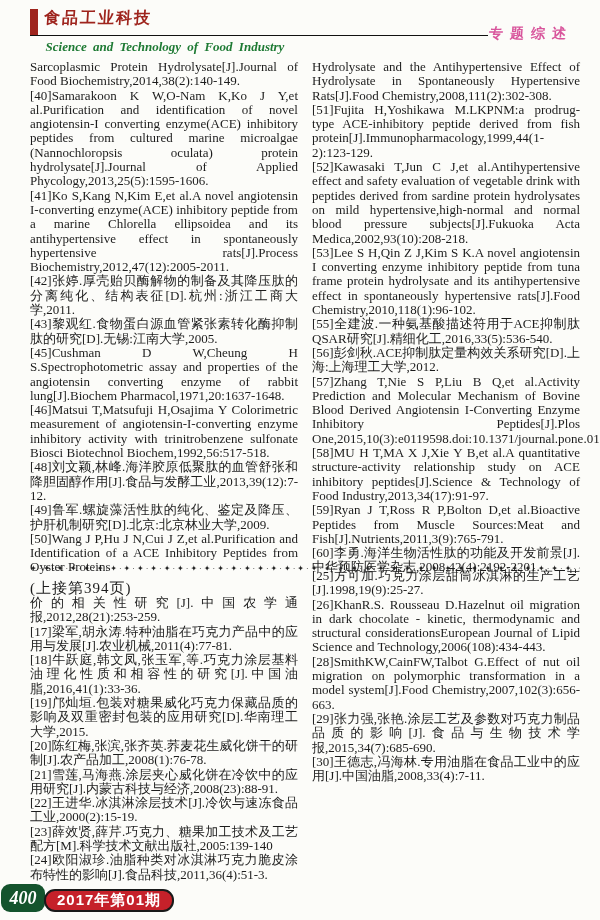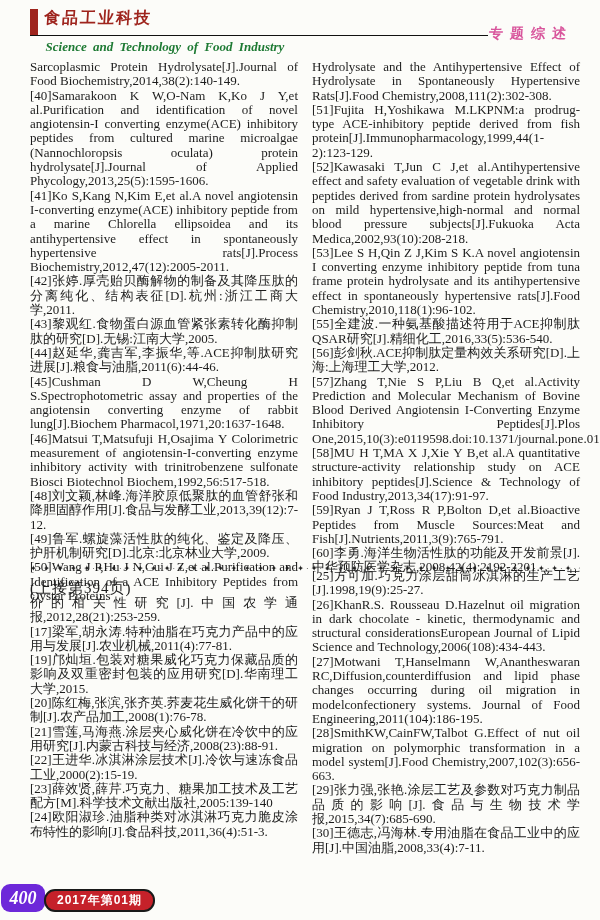--- a/index.html
+++ b/index.html
@@ -26,39 +26,38 @@
   #col-right-bottom{left:312px;top:569px;}
   
   .separator{position:absolute;left:30px;top:564px;width:550px;height:12px;overflow:hidden;white-space:nowrap;font-size:8px;letter-spacing:2px;color:#222;}
   .continued-note{position:absolute;left:30px;top:579px;font-size:15px;letter-spacing:1px;}
   
   .page-num-badge{position:absolute;left:1px;top:884px;width:44px;height:28px;border-radius:9px;
     display:flex;align-items:center;justify-content:center;
     color:#ffffff;font-size:18px;font-weight:bold;font-style:italic;}
   .issue-badge{position:absolute;left:44px;top:889px;height:19px;padding:0 11px;border-radius:11px;
     display:flex;align-items:center;justify-content:center;border:2px solid #1a1a1a;
-    color:#ffffff;font-size:12px;font-weight:bold;
+    color:#ffffff;font-size:15px;font-weight:bold;
     font-family:"Liberation Sans","DejaVu Sans",sans-serif;letter-spacing:1px;}
 </style>
 </head>
 <body>
 
 <div class="logo-bar" style="background: rgb(158, 36, 29);"></div>
 <div class="logo-cn" style="color: rgb(158, 36, 29);">食品工业科技</div>
 <div class="header-rule"></div>
 <div class="logo-en" style="color: rgb(30, 122, 52);">Science and Technology of Food Industry</div>
 <div class="section-label" style="color: rgb(216, 85, 156);">专题综述</div>
 
 <div class="col" id="col-left-top">
     <p class="ref">Sarcoplasmic Protein Hydrolysate[J].Journal of Food Biochemistry,2014,38(2):140-149.</p>
     <p class="ref">[40]Samarakoon K W,O-Nam K,Ko J Y,et al.Purification and identification of novel angiotensin-I converting enzyme(ACE) inhibitory peptides from cultured marine microalgae (Nannochloropsis oculata) protein hydrolysate[J].Journal of Applied Phycology,2013,25(5):1595-1606.</p>
     <p class="ref">[41]Ko S,Kang N,Kim E,et al.A novel angiotensin I-converting enzyme(ACE) inhibitory peptide from a marine Chlorella ellipsoidea and its antihypertensive effect in spontaneously hypertensive rats[J].Process Biochemistry,2012,47(12):2005-2011.</p>
     <p class="ref">[42]张婷.厚壳贻贝酶解物的制备及其降压肽的分离纯化、结构表征[D].杭州:浙江工商大学,2011.</p>
     <p class="ref">[43]黎观红.食物蛋白源血管紧张素转化酶抑制肽的研究[D].无锡:江南大学,2005.</p>
-    <p class="ref">[44]赵延华,龚吉军,李振华,等.ACE抑制肽研究进展[J].粮食与油脂,2011(6):44-46.</p>
     <p class="ref">[45]Cushman D W,Cheung H S.Spectrophotometric assay and properties of the angiotensin converting enzyme of rabbit lung[J].Biochem Pharmacol,1971,20:1637-1648.</p>
     <p class="ref">[46]Matsui T,Matsufuji H,Osajima Y Colorimetric measurement of angiotensin-I-converting enzyme inhibitory activity with trinitrobenzene sulfonate Biosci Biotechnol Biochem,1992,56:517-518.</p>
     <p class="ref">[48]刘文颖,林峰.海洋胶原低聚肽的血管舒张和降胆固醇作用[J].食品与发酵工业,2013,39(12):7-12.</p>
     <p class="ref">[49]鲁军.螺旋藻活性肽的纯化、鉴定及降压、护肝机制研究[D].北京:北京林业大学,2009.</p>
     <p class="ref">[50]Wang J P,Hu J N,Cui J Z,et al.Purification and Identification of a ACE Inhibitory Peptides from Oyster Proteins</p>
   </div>
 <div class="col" id="col-right-top">
     <p class="ref">Hydrolysate and the Antihypertensive Effect of Hydrolysate in Spontaneously Hypertensive Rats[J].Food Chemistry,2008,111(2):302-308.</p>
     <p class="ref">[51]Fujita H,Yoshikawa M.LKPNM:a prodrug-type ACE-inhibitory peptide derived from fish protein[J].Immunopharmacology,1999,44(1-2):123-129.</p>
     <p class="ref">[52]Kawasaki T,Jun C J,et al.Antihypertensive effect and safety evaluation of vegetable drink with peptides derived from sardine protein hydrolysates on mild hypertensive,high-normal and normal blood pressure subjects[J].Fukuoka Acta Medica,2002,93(10):208-218.</p>
@@ -70,34 +69,34 @@
     <p class="ref">[59]Ryan J T,Ross R P,Bolton D,et al.Bioactive Peptides from Muscle Sources:Meat and Fish[J].Nutrients,2011,3(9):765-791.</p>
     <p class="ref">[60]李勇.海洋生物活性肽的功能及开发前景[J].中华预防医学杂志,2008,42(4):2192-2201.</p>
   </div>
 
 <div class="separator">✦·✦·✦·✦·✦·✦·✦·✦·✦·✦·✦·✦·✦·✦·✦·✦·✦·✦·✦·✦·✦·✦·✦·✦·✦·✦·✦·✦·✦·✦·✦·✦·✦·✦·✦·✦·✦·✦·✦·✦·✦·✦·✦·✦·✦·✦·✦·✦·✦·✦·✦·✦·✦·✦·✦·✦·✦·✦·✦·✦·✦·✦·✦·✦·✦·✦·✦·✦·✦·✦·✦·✦·✦·✦·✦·✦·✦·✦·✦·✦·</div>
 <div class="continued-note">(上接第394页)</div>
 
 <div class="col" id="col-left-bottom">
     <p class="ref">价的相关性研究[J].中国农学通报,2012,28(21):253-259.</p>
     <p class="ref">[17]梁军,胡永涛.特种油脂在巧克力产品中的应用与发展[J].农业机械,2011(4):77-81.</p>
+    <p class="ref">[18]牛跃庭,韩文凤,张玉军,等.巧克力涂层基料油理化性质和相容性的研究[J].中国油脂,2016,41(1):33-36.</p>
     <p class="ref">[19]邝灿垣.包装对糖果威化巧克力保藏品质的影响及双重密封包装的应用研究[D].华南理工大学,2015.</p>
     <p class="ref">[20]陈红梅,张滨,张齐英.荞麦花生威化饼干的研制[J].农产品加工,2008(1):76-78.</p>
     <p class="ref">[21]雪莲,马海燕.涂层夹心威化饼在冷饮中的应用研究[J].内蒙古科技与经济,2008(23):88-91.</p>
     <p class="ref">[22]王进华.冰淇淋涂层技术[J].冷饮与速冻食品工业,2000(2):15-19.</p>
     <p class="ref">[23]薛效贤,薛芹.巧克力、糖果加工技术及工艺配方[M].科学技术文献出版社,2005:139-140</p>
     <p class="ref">[24]欧阳淑珍.油脂种类对冰淇淋巧克力脆皮涂布特性的影响[J].食品科技,2011,36(4):51-3.</p>
   </div>
 <div class="col" id="col-right-bottom">
     <p class="ref">[25]方可加.巧克力涂层甜筒冰淇淋的生产工艺[J].1998,19(9):25-27.</p>
     <p class="ref">[26]KhanR.S. Rousseau D.Hazelnut oil migration in dark chocolate - kinetic, thermodynamic and structural considerationsEuropean Journal of Lipid Science and Technology,2006(108):434-443.</p>
-    <p class="ref">[27]Motwani T,Hanselmann W,Anantheswaran RC,Diffusion,counterdiffusion and lipid phase changes occurring during oil migration in modelconfectionery systems. Journal of Food Engineering,2011(104):186-195.</p>
     <p class="ref">[28]SmithKW,CainFW,Talbot G.Effect of nut oil migration on polymorphic transformation in a model system[J].Food Chemistry,2007,102(3):656-663.</p>
     <p class="ref">[29]张力强,张艳.涂层工艺及参数对巧克力制品品质的影响[J].食品与生物技术学报,2015,34(7):685-690.</p>
     <p class="ref">[30]王德志,冯海林.专用油脂在食品工业中的应用[J].中国油脂,2008,33(4):7-11.</p>
   </div>
 
-<div class="page-num-badge" style="background: #6d28d9;">
+<div class="page-num-badge" style="background: #14532d;">
   <span>400</span>
 </div>
 <div class="issue-badge" style="background: rgb(197, 33, 42);">
   <span>2017年第01期</span>
 </div>
 
 </body></html>

